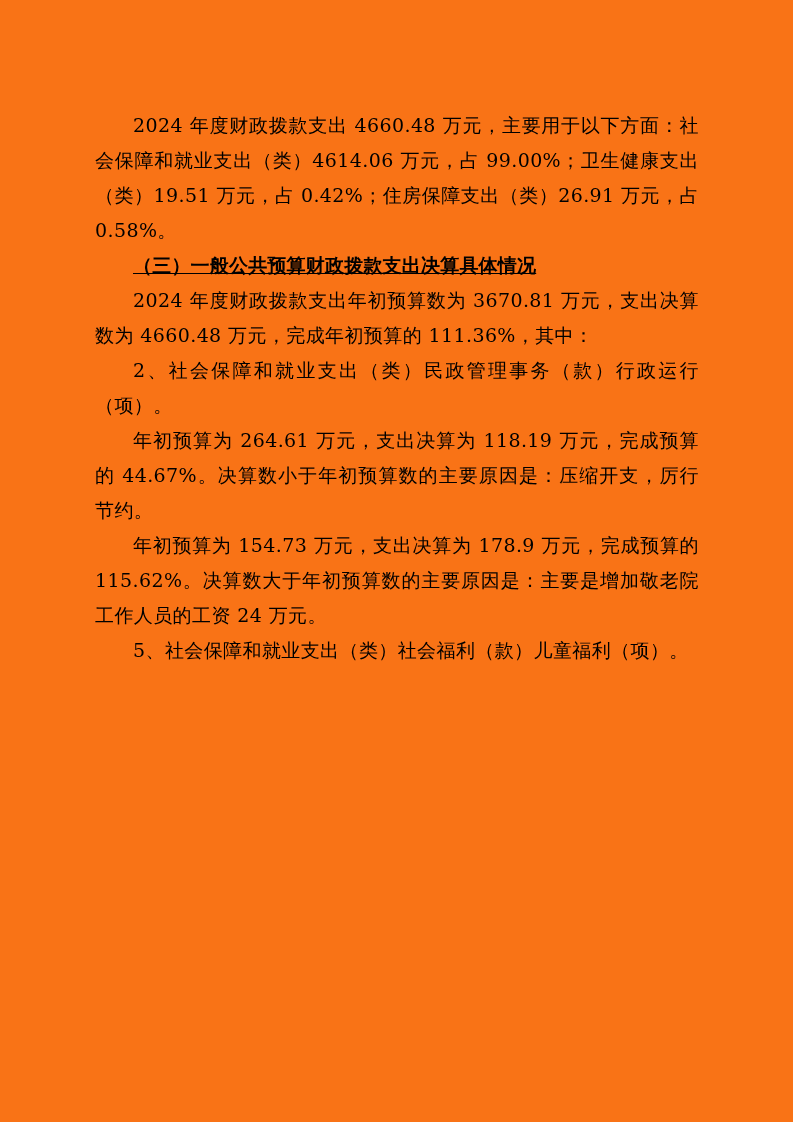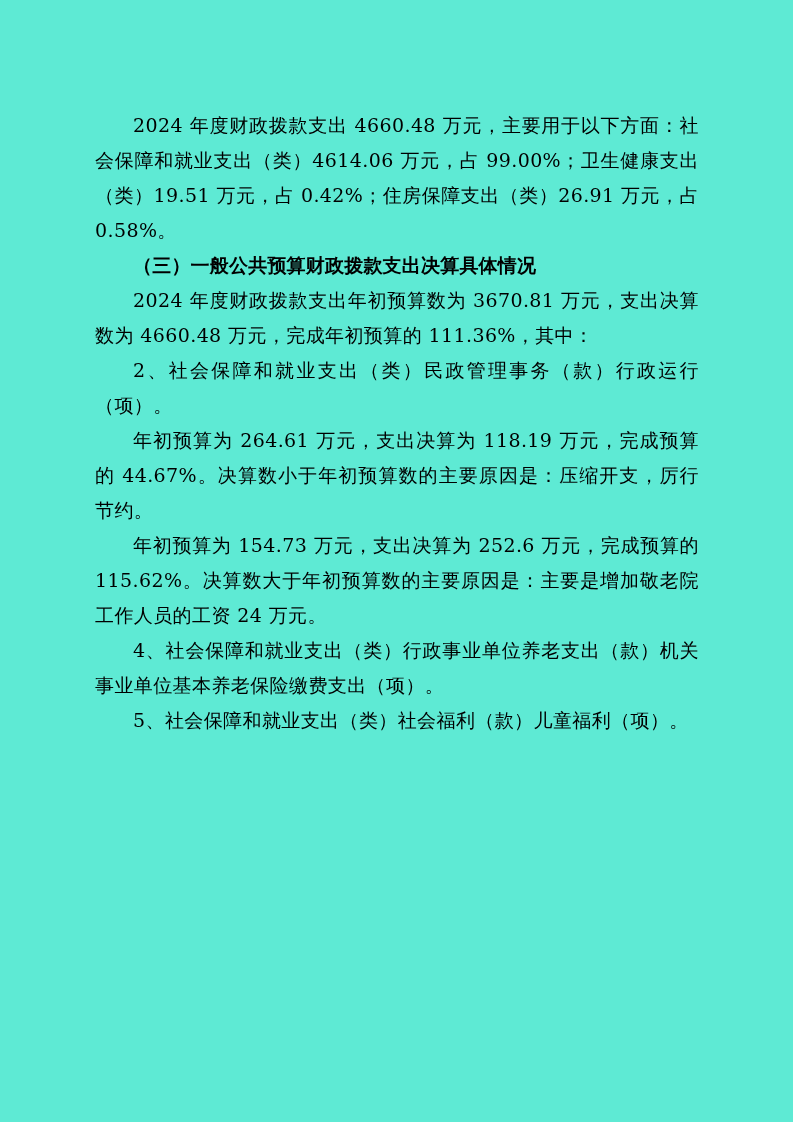--- a/index.html
+++ b/index.html
@@ -5,57 +5,57 @@
   * { box-sizing: border-box; }
   html, body {
     margin: 0;
     padding: 0;
     background: #ffffff;
   }
   .page {
     position: relative;
     width: 793px;
     height: 1122px;
-    background: #5eead4;
+    background: #f97316;
     padding: 108px 94px 0 95px;
     overflow: hidden;
   }
   .para {
     margin: 0;
     color: #000000;
     font-family: "DejaVu Serif", "Liberation Serif", serif;
     font-size: 19px;
     line-height: 35px;
     text-align: justify;
     text-indent: 2em;
     letter-spacing: 0.4px;
     word-break: break-all;
   }
   .heading {
     font-family: "DejaVu Sans", "Liberation Sans", sans-serif;
     font-weight: 700;
     letter-spacing: 0.2px;
+    text-decoration: underline;
   }
 </style>
 </head>
 <body>
 
 <div class="page">
   <p class="para">2024 年度财政拨款支出 4660.48 万元，主要用于以下方面：社会保障和就业支出（类）4614.06 万元，占 99.00%；卫生健康支出（类）19.51 万元，占 0.42%；住房保障支出（类）26.91 万元，占 0.58%。</p>
 
   <p class="para heading">（三）一般公共预算财政拨款支出决算具体情况</p>
 
   <p class="para">2024 年度财政拨款支出年初预算数为 3670.81 万元，支出决算数为 4660.48 万元，完成年初预算的 111.36%，其中：</p>
 
   <p class="para">2、社会保障和就业支出（类）民政管理事务（款）行政运行（项）。</p>
 
 
 
   <p class="para">年初预算为 264.61 万元，支出决算为 118.19 万元，完成预算的 44.67%。决算数小于年初预算数的主要原因是：压缩开支，厉行节约。</p>
 
 
-  <p class="para">年初预算为 154.73 万元，支出决算为 252.6 万元，完成预算的 115.62%。决算数大于年初预算数的主要原因是：主要是增加敬老院工作人员的工资 24 万元。</p>
+  <p class="para">年初预算为 154.73 万元，支出决算为 178.9 万元，完成预算的 115.62%。决算数大于年初预算数的主要原因是：主要是增加敬老院工作人员的工资 24 万元。</p>
 
-  <p class="para">4、社会保障和就业支出（类）行政事业单位养老支出（款）机关事业单位基本养老保险缴费支出（项）。</p>
 
 
   <p class="para">5、社会保障和就业支出（类）社会福利（款）儿童福利（项）。</p>
 </div>
 
 </body></html>

